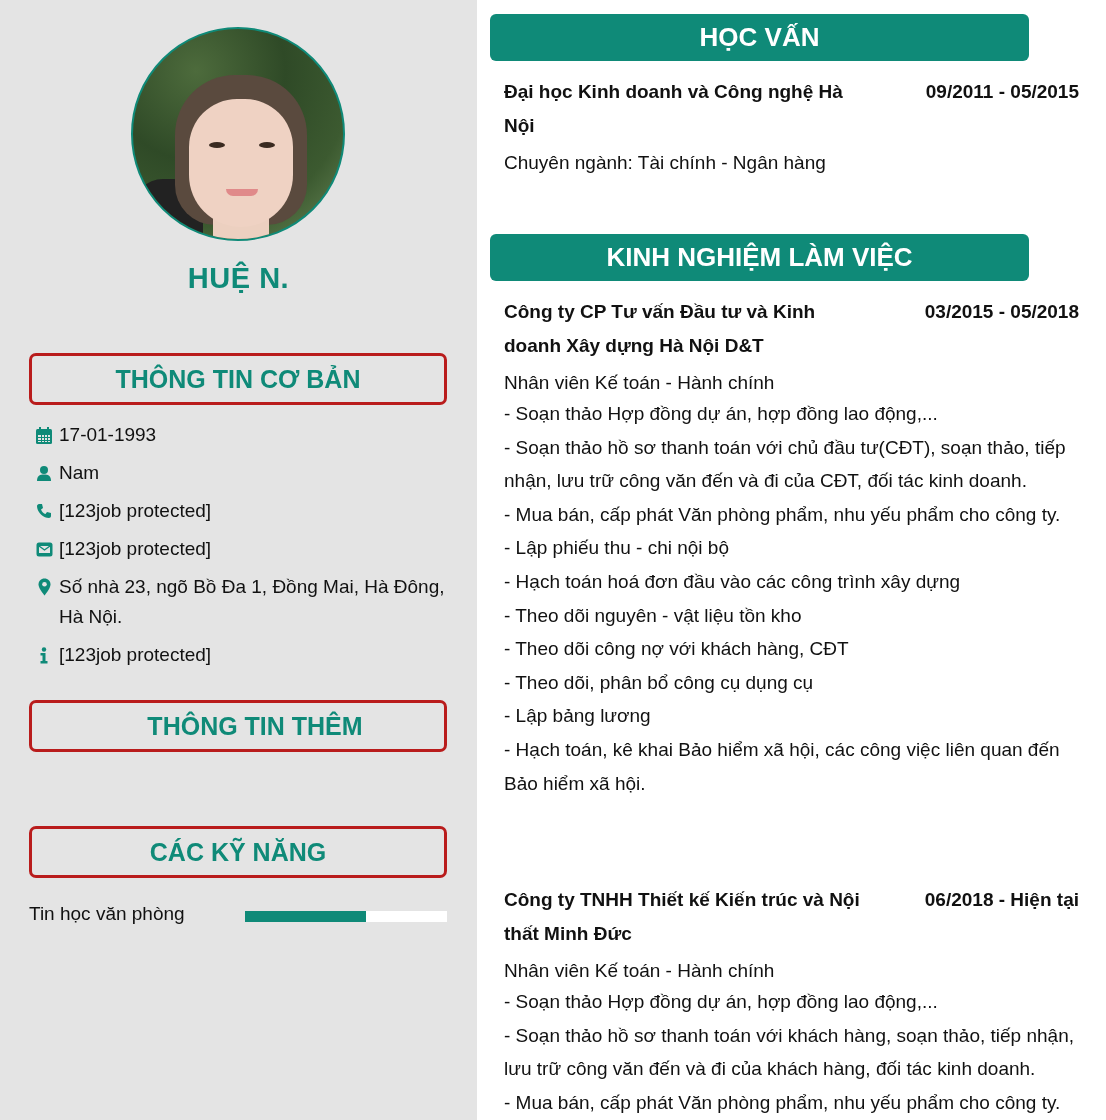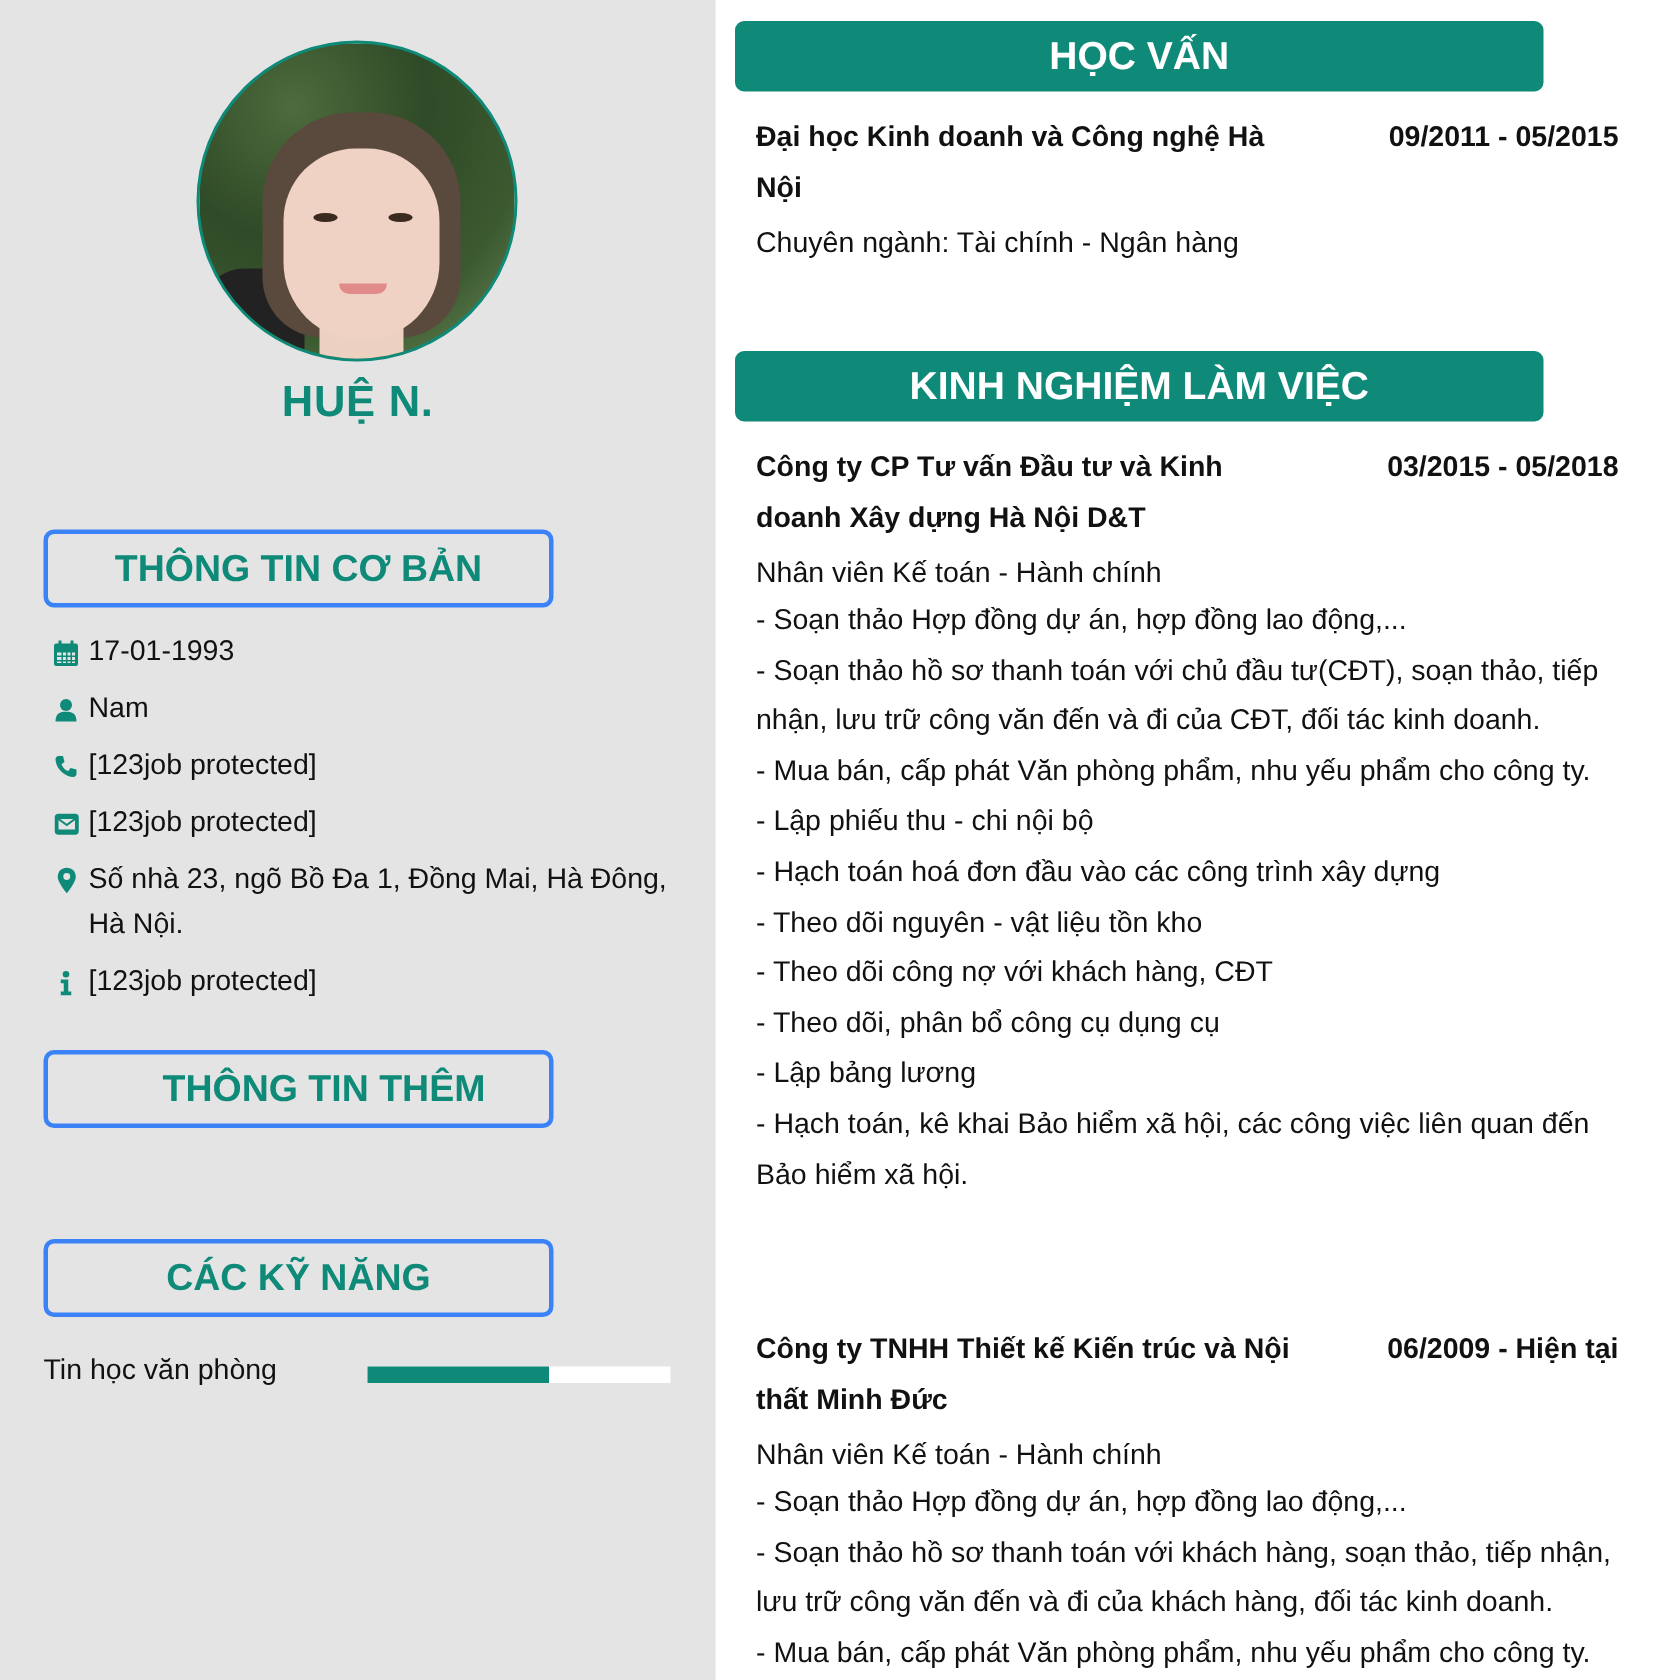--- a/index.html
+++ b/index.html
@@ -27,27 +27,27 @@
       position: absolute; left: 80px; top: 180px; width: 56px; height: 40px; background: #ecd0c0;
     }
     .avatar .shoulder {
       position: absolute; left: 0px; top: 150px; width: 70px; height: 70px; background: #222; border-radius: 30px 30px 0 0;
     }
     .avatar .eye { position: absolute; top: 113px; width: 16px; height: 6px; background: #3a2a20; border-radius: 50%; }
     .avatar .eye.l { left: 76px; } .avatar .eye.r { left: 126px; }
     .avatar .mouth { position: absolute; left: 93px; top: 160px; width: 32px; height: 7px; background: #e08a8a; border-radius: 0 0 14px 14px; }
 
     .name {
-      position: absolute; left: 0; width: 477px; top: 252px; text-align: center;
+      position: absolute; left: 0; width: 477px; top: 262px; text-align: center;
       color: #0f8a78; font-weight: bold; font-size: 29px; letter-spacing: 0.5px;
     }
 
     .box-title {
-      position: absolute; left: 29px; width: 340px; height: 52px;
-      border: 3px solid #3b82f6; border-radius: 7px;
+      position: absolute; left: 29px; width: 418px; height: 52px;
+      border: 3px solid #b91c1c; border-radius: 7px;
       text-align: center; color: #0f8a78; font-weight: bold; font-size: 25px;
       line-height: 46px;
     }
     .info-list { position: absolute; left: 33px; top: 420px; width: 420px; }
     .info-row { display: flex; align-items: flex-start; font-size: 19px; line-height: 30px; margin-bottom: 8px; color: #111; }
     .info-row .ic { width: 22px; min-width: 22px; height: 30px; display: flex; align-items: center; justify-content: center; margin-right: 4px; }
     .info-row .ic svg { display: block; }
 
     .extra-text { position: absolute; left: 29px; top: 770px; font-size: 19px; line-height: 28px; }
     .skill-row { position: absolute; left: 29px; top: 900px; width: 418px; height: 30px; }
@@ -193,21 +193,21 @@
       <div>- Theo dõi công nợ với khách hàng, CĐT</div>
       <div>- Theo dõi, phân bổ công cụ dụng cụ</div>
       <div>- Lập bảng lương</div>
       <div>- Hạch toán, kê khai Bảo hiểm xã hội, các công việc liên quan đến Bảo hiểm xã hội.</div>
     </div>
   </div>
 
   <div class="entry" style="top:883px;">
     <div class="entry-head">
       <div class="entry-title">Công ty TNHH Thiết kế Kiến trúc và Nội thất Minh Đức</div>
-      <div class="entry-date">06/2009 - Hiện tại</div>
+      <div class="entry-date">06/2018 - Hiện tại</div>
     </div>
     <div class="entry-sub">Nhân viên Kế toán - Hành chính</div>
     <div class="entry-desc">
       <div>- Soạn thảo Hợp đồng dự án, hợp đồng lao động,...</div>
       <div>- Soạn thảo hồ sơ thanh toán với khách hàng, soạn thảo, tiếp nhận, lưu trữ công văn đến và đi của khách hàng, đối tác kinh doanh.</div>
       <div>- Mua bán, cấp phát Văn phòng phẩm, nhu yếu phẩm cho công ty.</div>
     </div>
   </div>
 </div>
 

